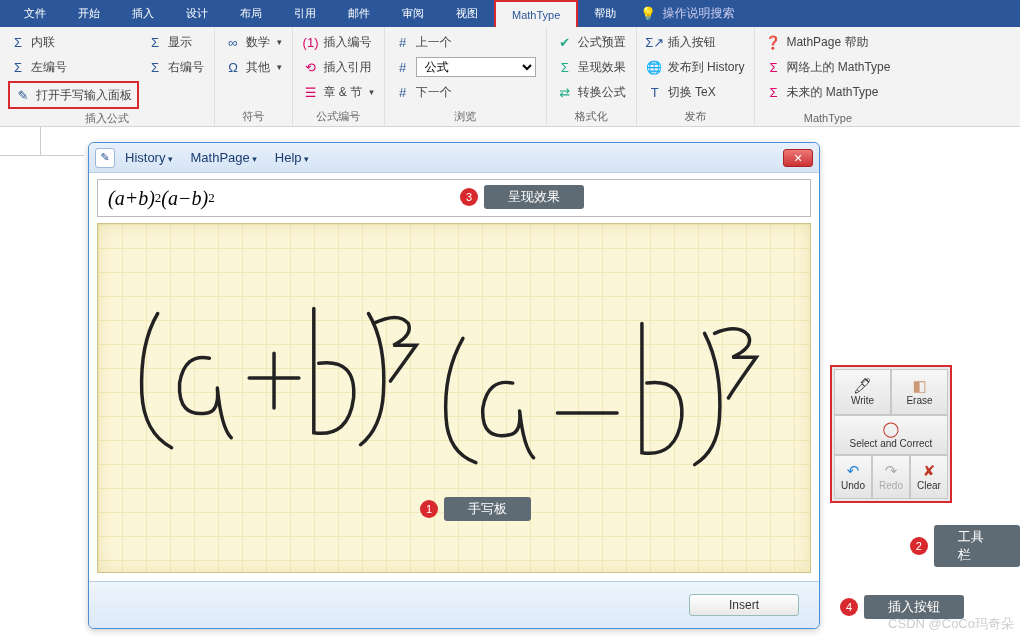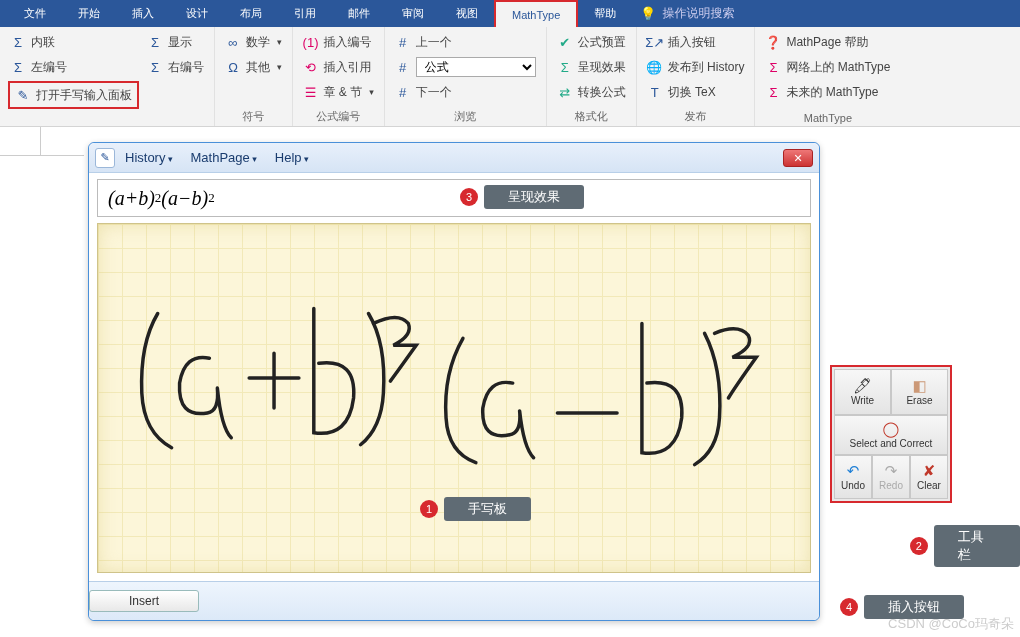--- a/index.html
+++ b/index.html
@@ -33,21 +33,21 @@
 .hw-title { height: 30px; background: linear-gradient(#e8f0fb,#d6e4f5); border-bottom: 1px solid #b8cfe8; display: flex; align-items: center; padding: 0 6px; border-radius: 6px 6px 0 0; }
 .hw-appicon { width: 20px; height: 20px; background: #fff; border: 1px solid #9bb7d9; border-radius: 3px; display: flex; align-items: center; justify-content: center; color: #2b579a; font-size: 11px; }
 .hw-menu { margin-left: 10px; display: flex; gap: 18px; }
 .hw-menuitem { color: #1a3c6e; font-size: 13px; }
 .hw-menuitem::after { content: " ▾"; font-size: 9px; color: #1a3c6e; }
 .hw-close { margin-left: auto; width: 30px; height: 18px; background: linear-gradient(#e77,#c33); border: 1px solid #a22; border-radius: 3px; color: #fff; text-align: center; font-size: 11px; line-height: 16px; }
 
 .hw-result { margin: 6px 8px; height: 38px; border: 1px solid #bbb; background: #fff; display: flex; align-items: center; padding: 0 10px; font-family: "Cambria Math", serif; font-size: 20px; font-style: italic; }
 .hw-result sup { font-size: 13px; font-style: normal; }
 .hw-canvas { margin: 4px 8px 8px 8px; height: 350px; background: #fcf6d9; background-image: linear-gradient(#f2e9b8 1px, transparent 1px), linear-gradient(90deg, #f2e9b8 1px, transparent 1px); background-size: 24px 24px; border: 1px solid #cfc38a; box-shadow: 0 0 18px rgba(218,200,120,.45) inset; position: relative; }
-.hw-bottom { height: 39px; background: linear-gradient(#eef5fd,#dce9f8); border-top: 1px solid #b8cfe8; display: flex; justify-content: flex-start; align-items: center; padding-right: 20px; border-radius: 0 0 6px 6px; }
+.hw-bottom { height: 47px; background: linear-gradient(#eef5fd,#dce9f8); border-top: 1px solid #b8cfe8; display: flex; justify-content: flex-end; align-items: center; padding-right: 20px; border-radius: 0 0 6px 6px; }
 .insert-btn { width: 110px; height: 22px; background: linear-gradient(#fff,#e8e8e8); border: 1px solid #9bb; border-radius: 3px; font-size: 12px; color: #333; }
 
 
 .tool-palette { position: absolute; left: 830px; top: 365px; width: 122px; border: 2px solid #d7292e; background: #e9e9e9; padding: 2px; }
 .tool-row { display: flex; }
 .tool-btn { flex: 1; height: 46px; border: 1px solid #c8c8c8; background: linear-gradient(#f7f7f7,#e4e4e4); display: flex; flex-direction: column; align-items: center; justify-content: center; font-size: 10px; color: #333; gap: 2px; }
 .tool-btn.wide { width: 100%; height: 40px; }
 .tool-btn.sm { height: 44px; font-size: 10px; }
 .tool-ico { font-size: 15px; line-height: 1; }
 .disabled { color: #aaa; }
@@ -107,20 +107,21 @@
         <div class="ritem">
             <span class="ico">Σ</span>
             <span>显示</span>
           </div>
         <div class="ritem">
             <span class="ico">Σ</span>
             <span>右编号</span>
           </div>
       </div>
     </div>
+    <div class="group-label">插入公式</div>
   </div>
 
   <div class="ribbon-group">
     <div class="group-body">
       <div class="col">
         <div class="ritem">
             <span class="ico">∞</span>
             <span>数学</span>
             <span style="font-size:9px;margin-left:2px">▾</span>
           </div>

